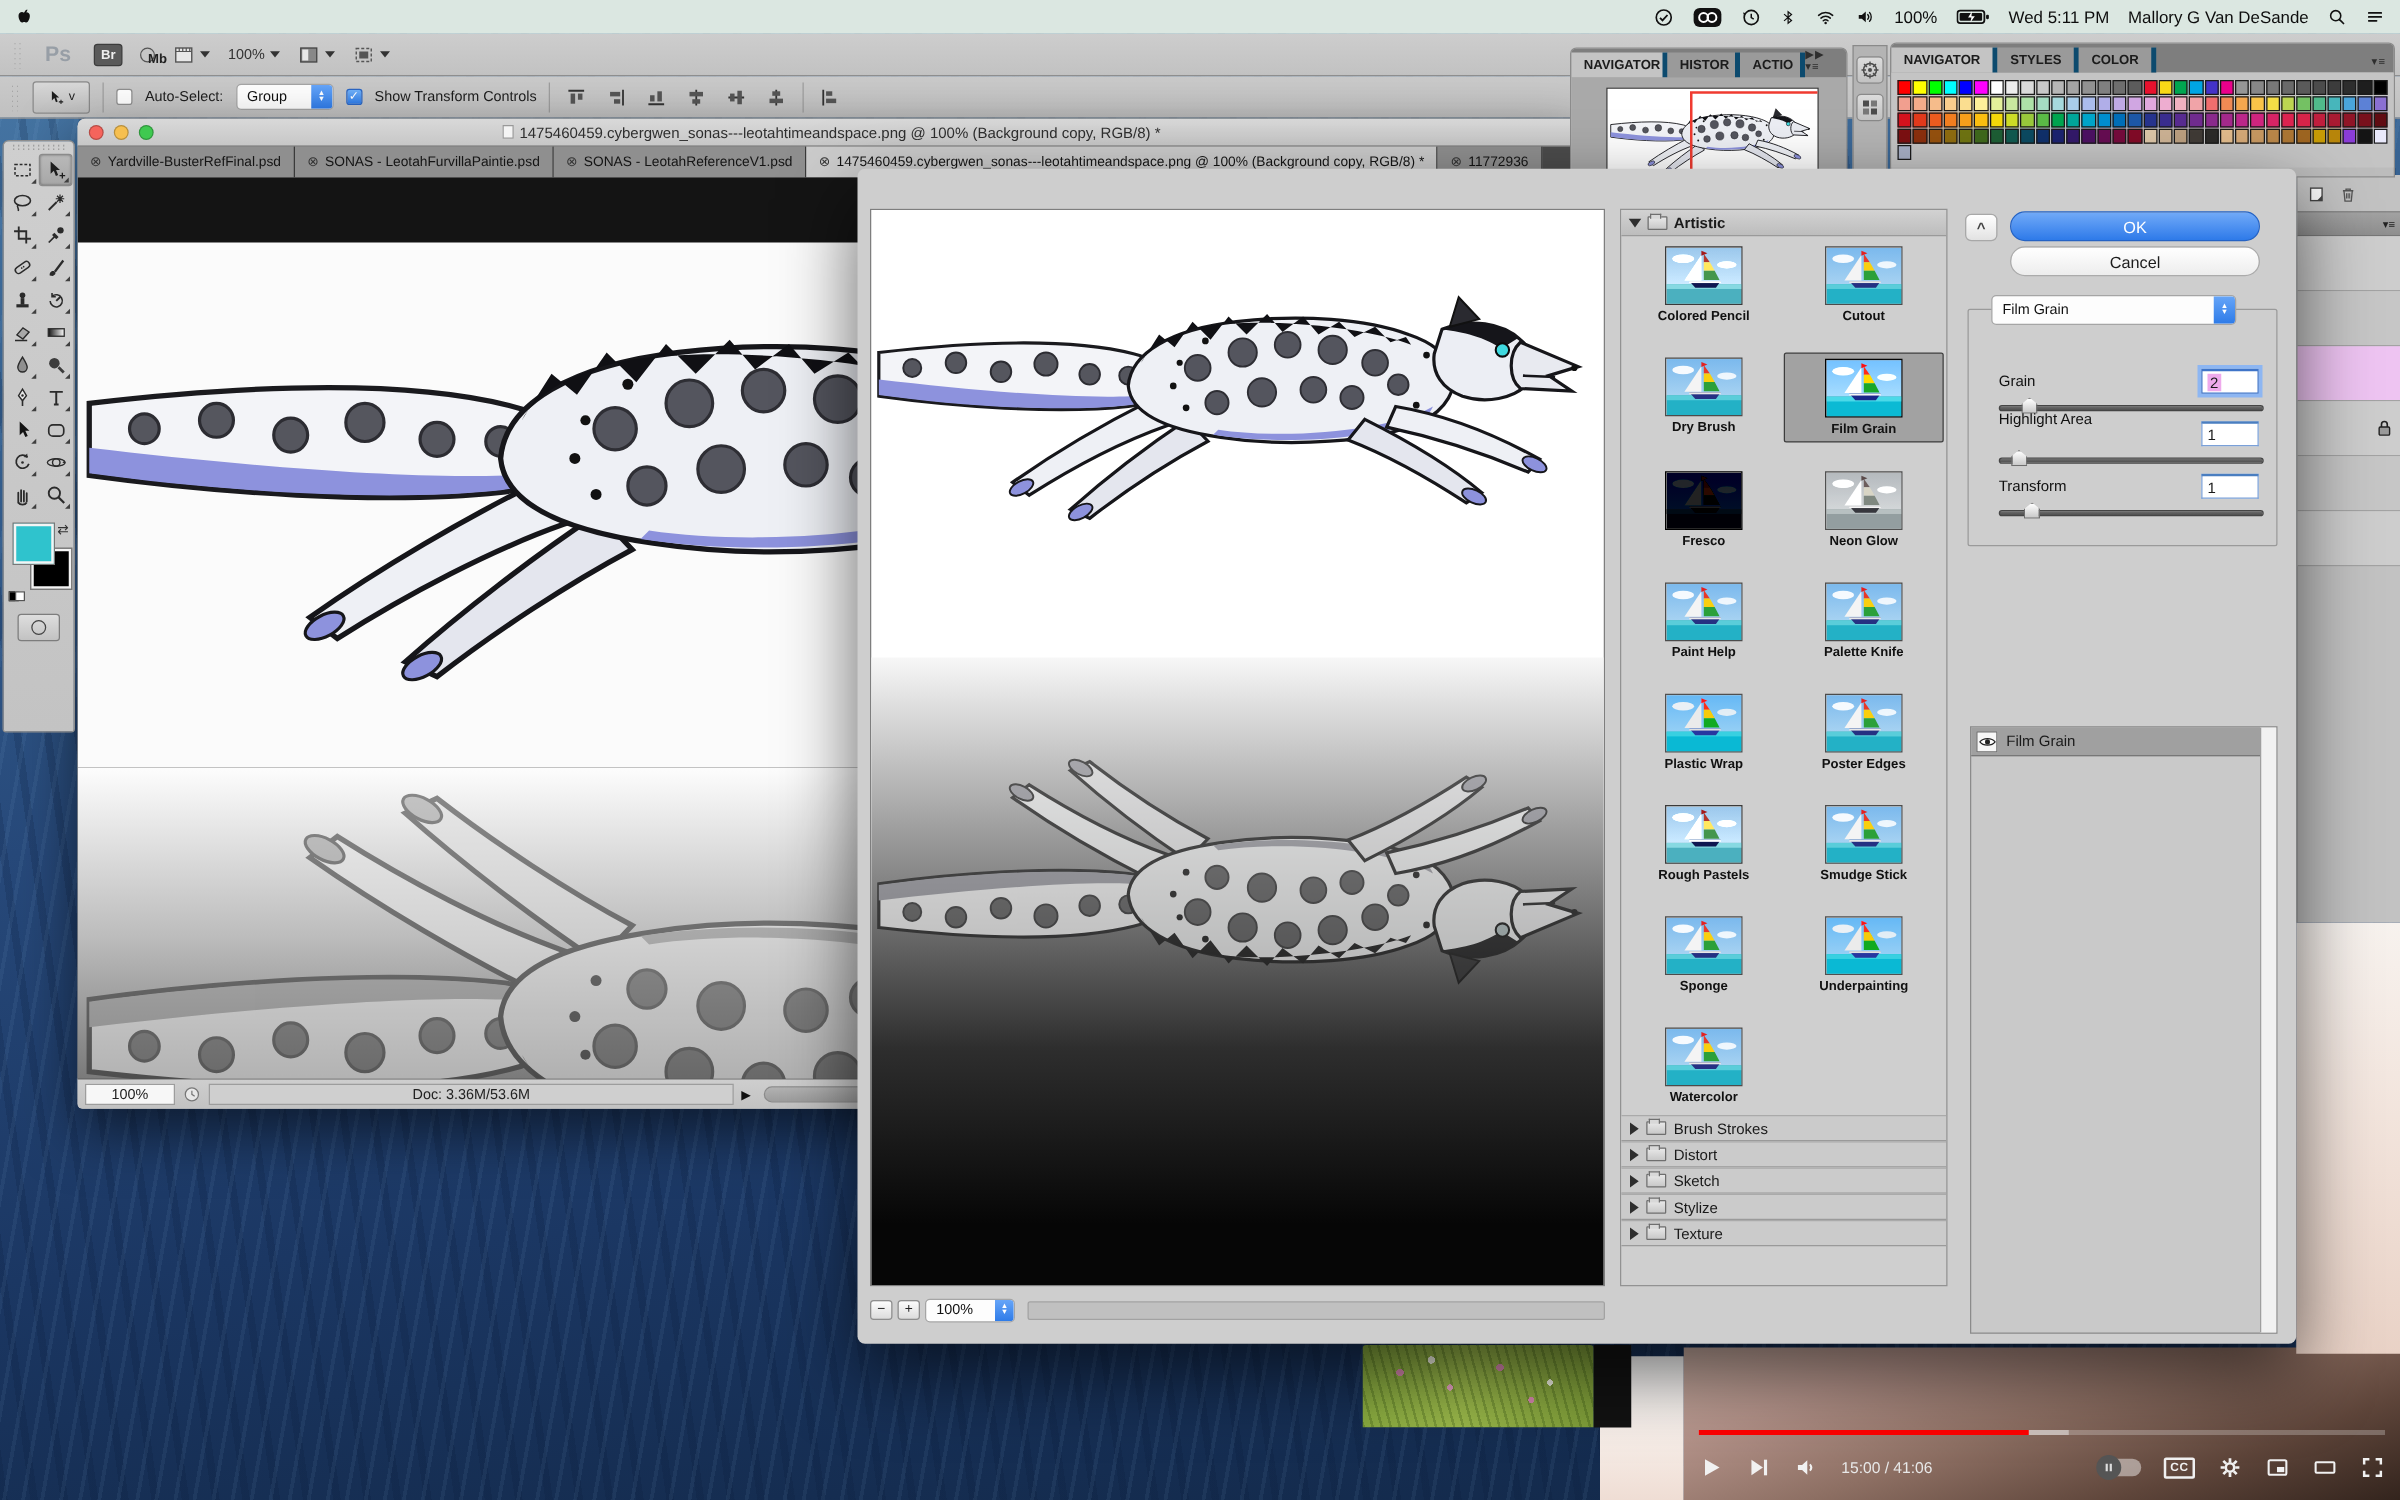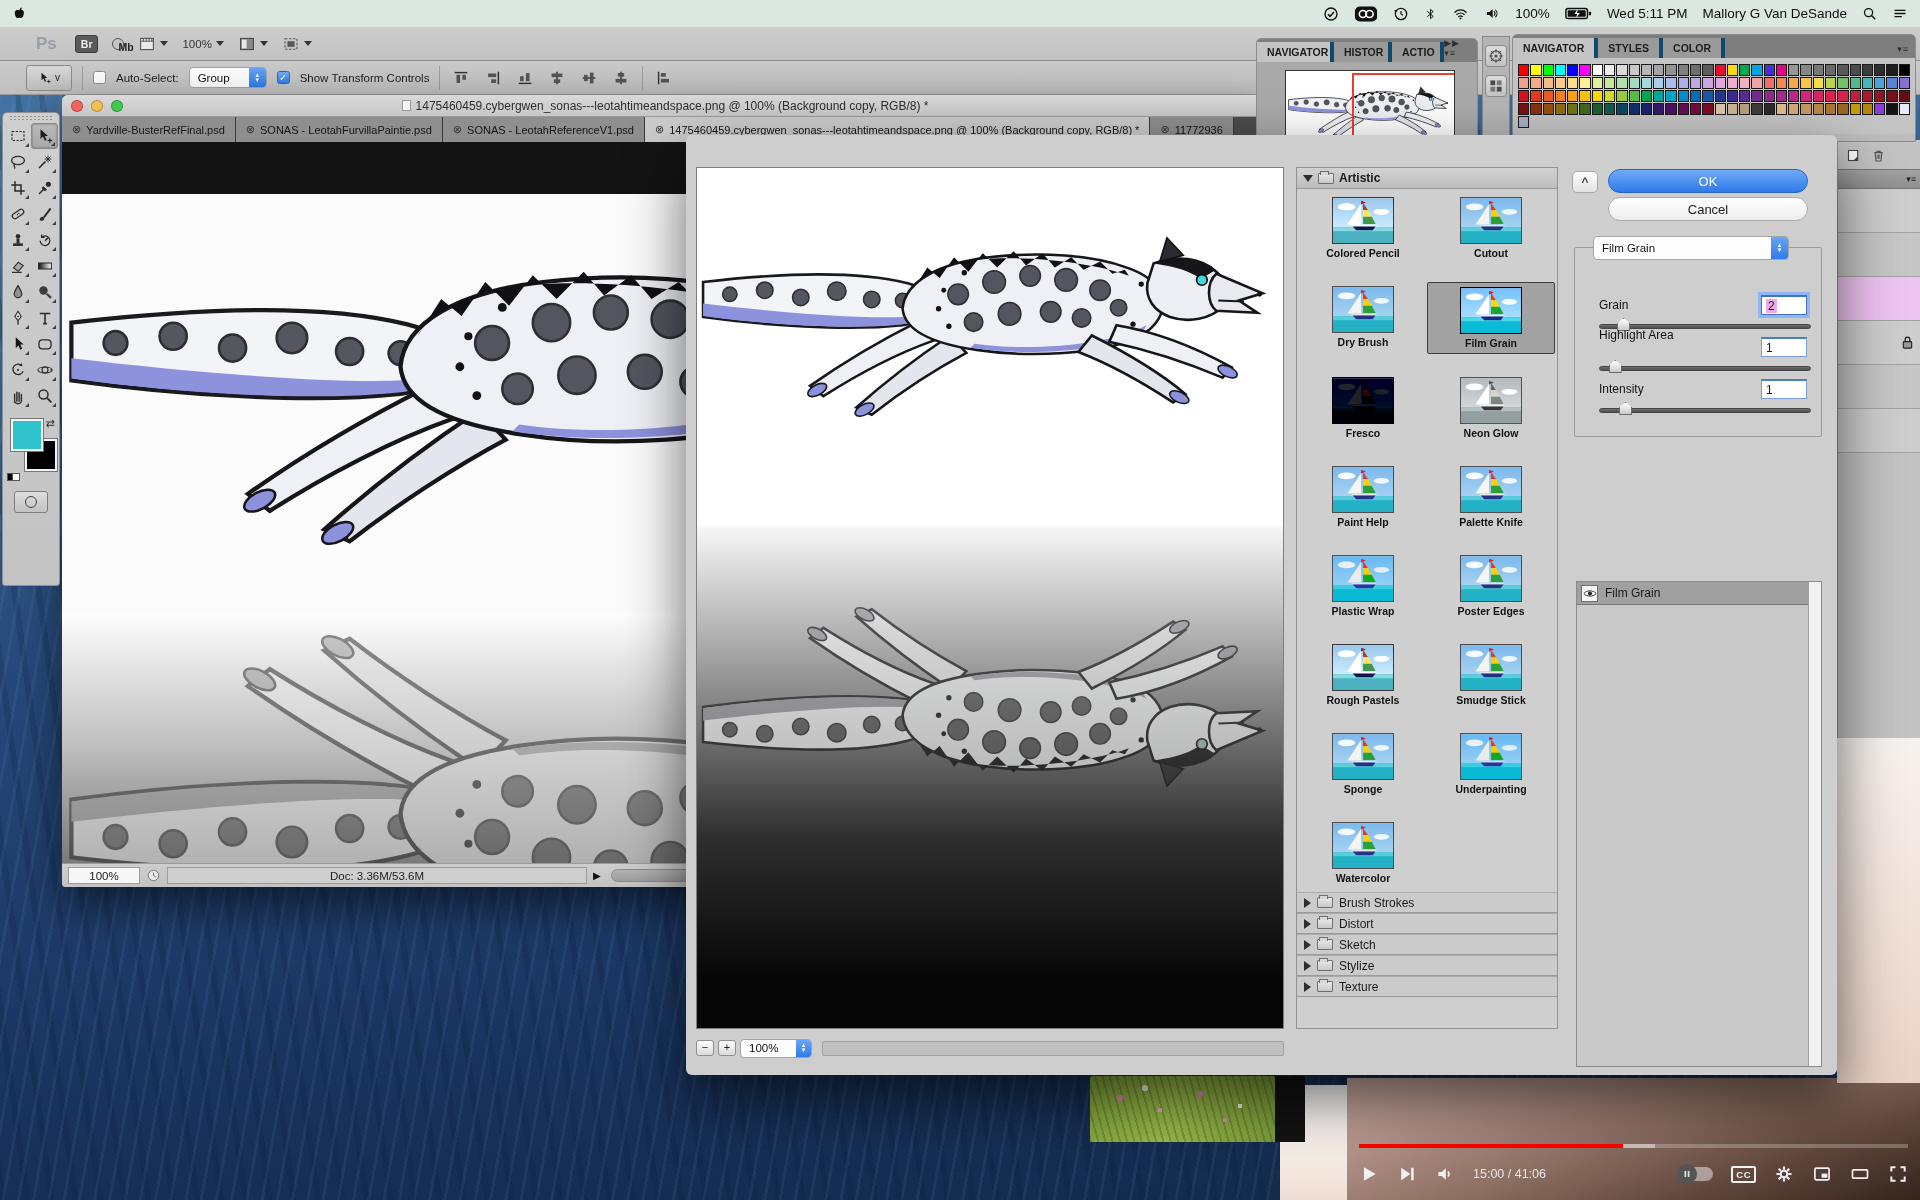--- a/index.html
+++ b/index.html
@@ -1301,21 +1301,21 @@
             <div class="slider" style="top: 76px;">
               <div class="sthumb" style="left: calc(11% - 6px);"></div>
             </div>
             <div class="prow-label" style="top: 80px;">Highlight Area</div>
             <div class="pbox" style="left: 186px; top: 89px;">
               <span>1</span>
             </div>
             <div class="slider" style="top: 118px;">
               <div class="sthumb" style="left: calc(7% - 6px);"></div>
             </div>
-            <div class="prow-label" style="top: 134px;">Intensity</div>
+            <div class="prow-label" style="top: 134px;">Transform</div>
             <div class="pbox" style="left: 186px; top: 131px;">
               <span>1</span>
             </div>
             <div class="slider" style="top: 160px;">
               <div class="sthumb" style="left: calc(12% - 6px);"></div>
             </div>
           </div>
       </div>
 
       <div class="effectlist">

